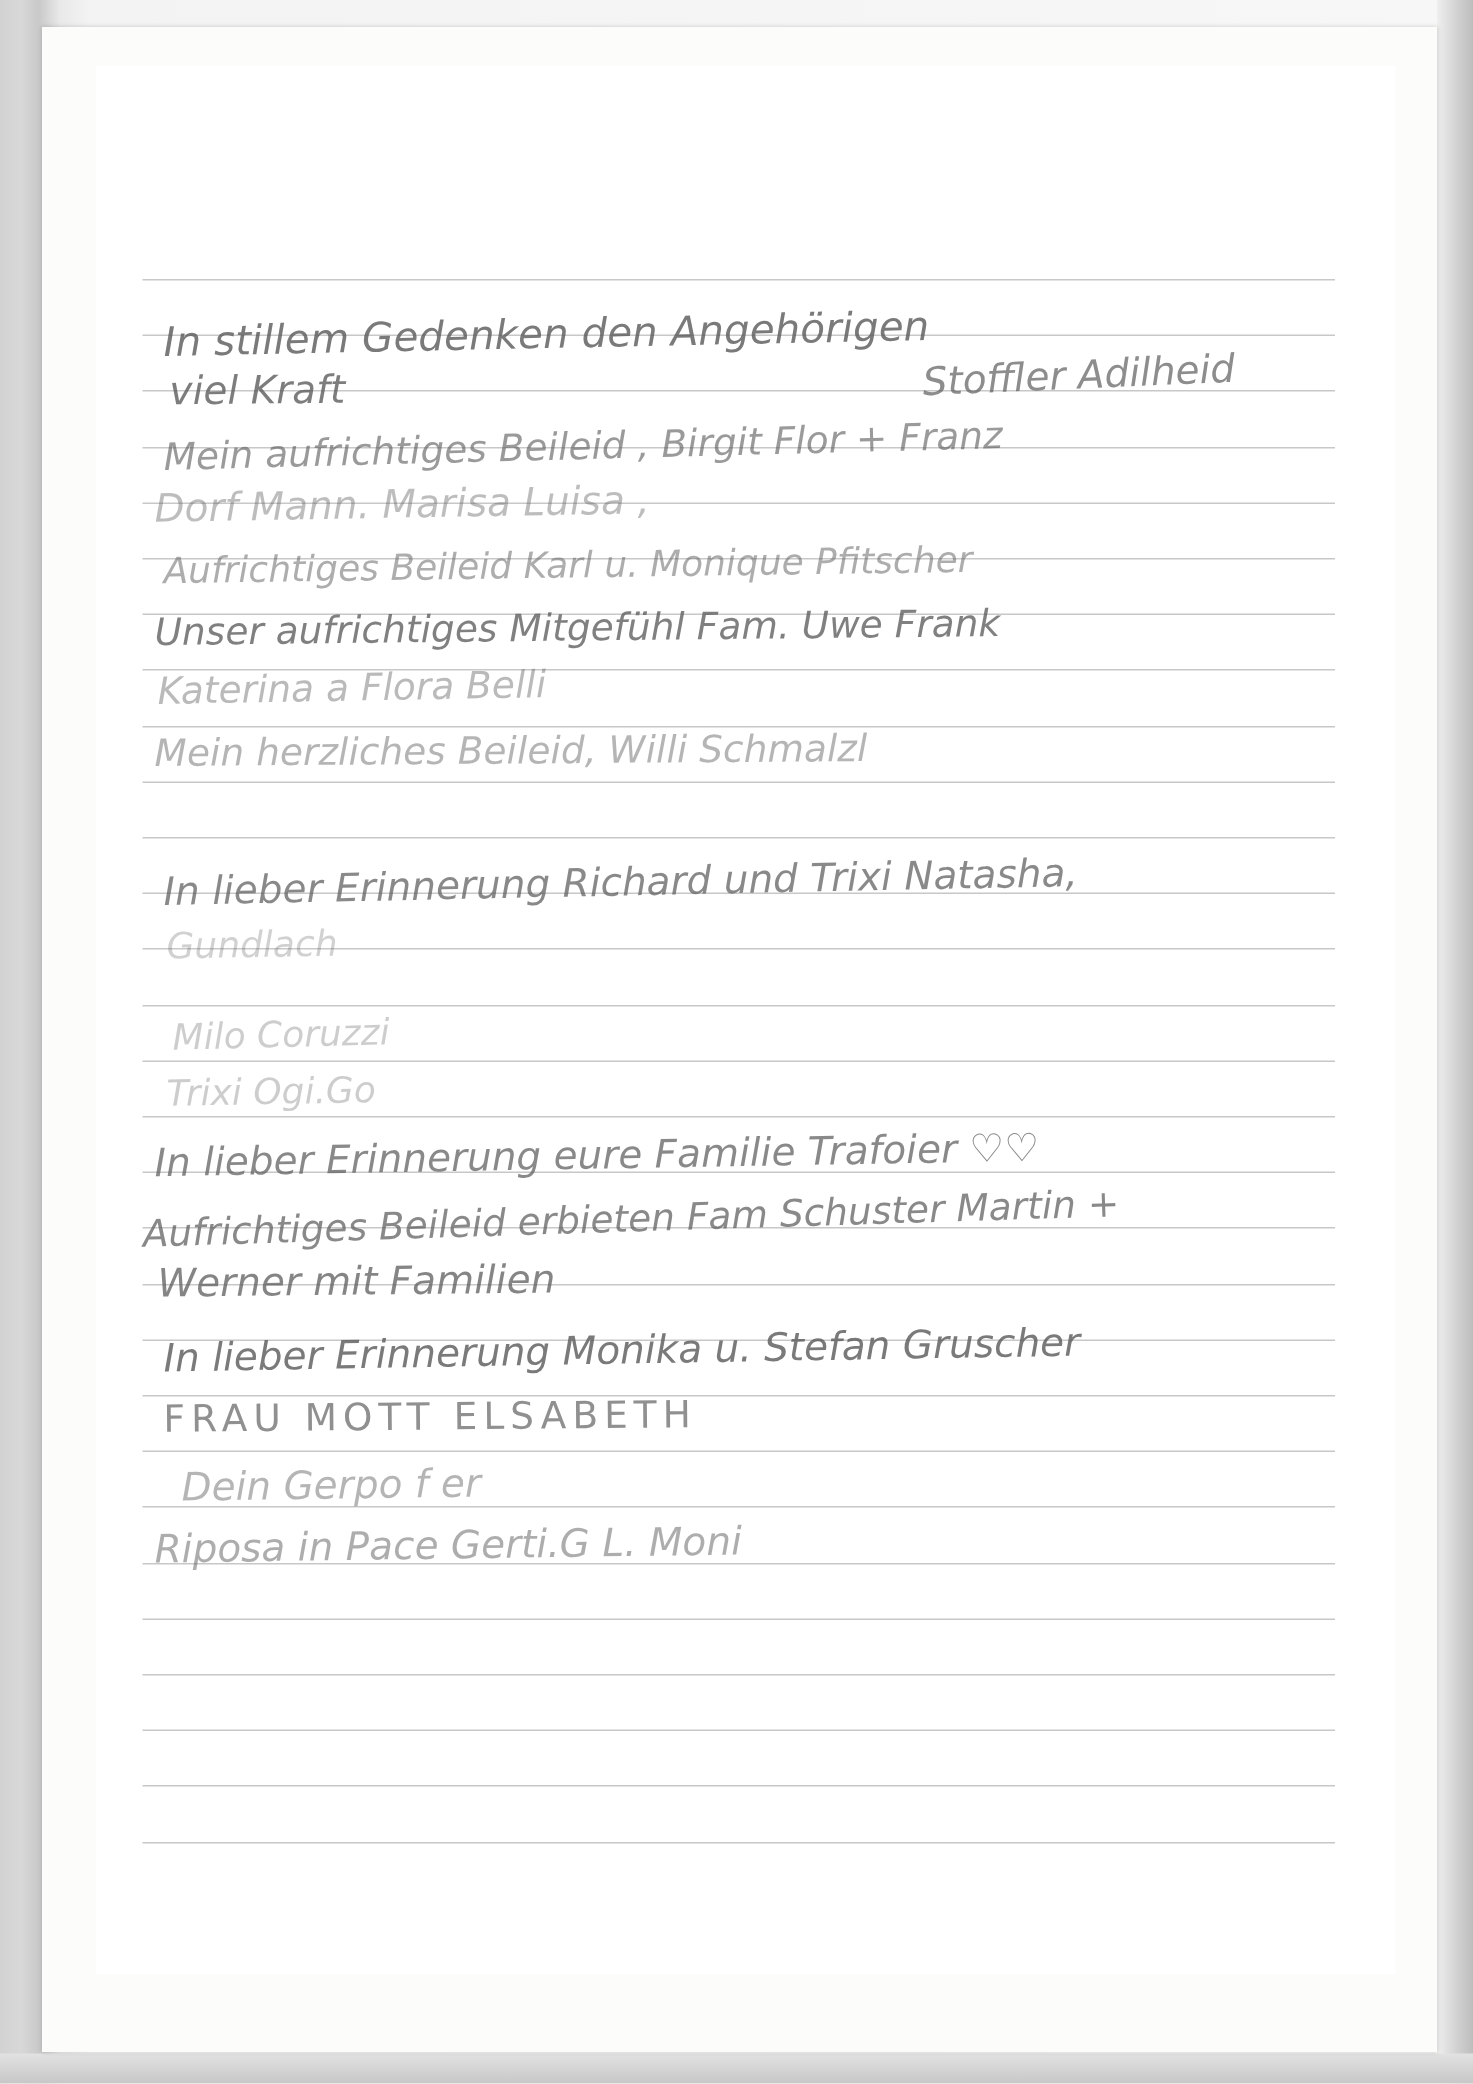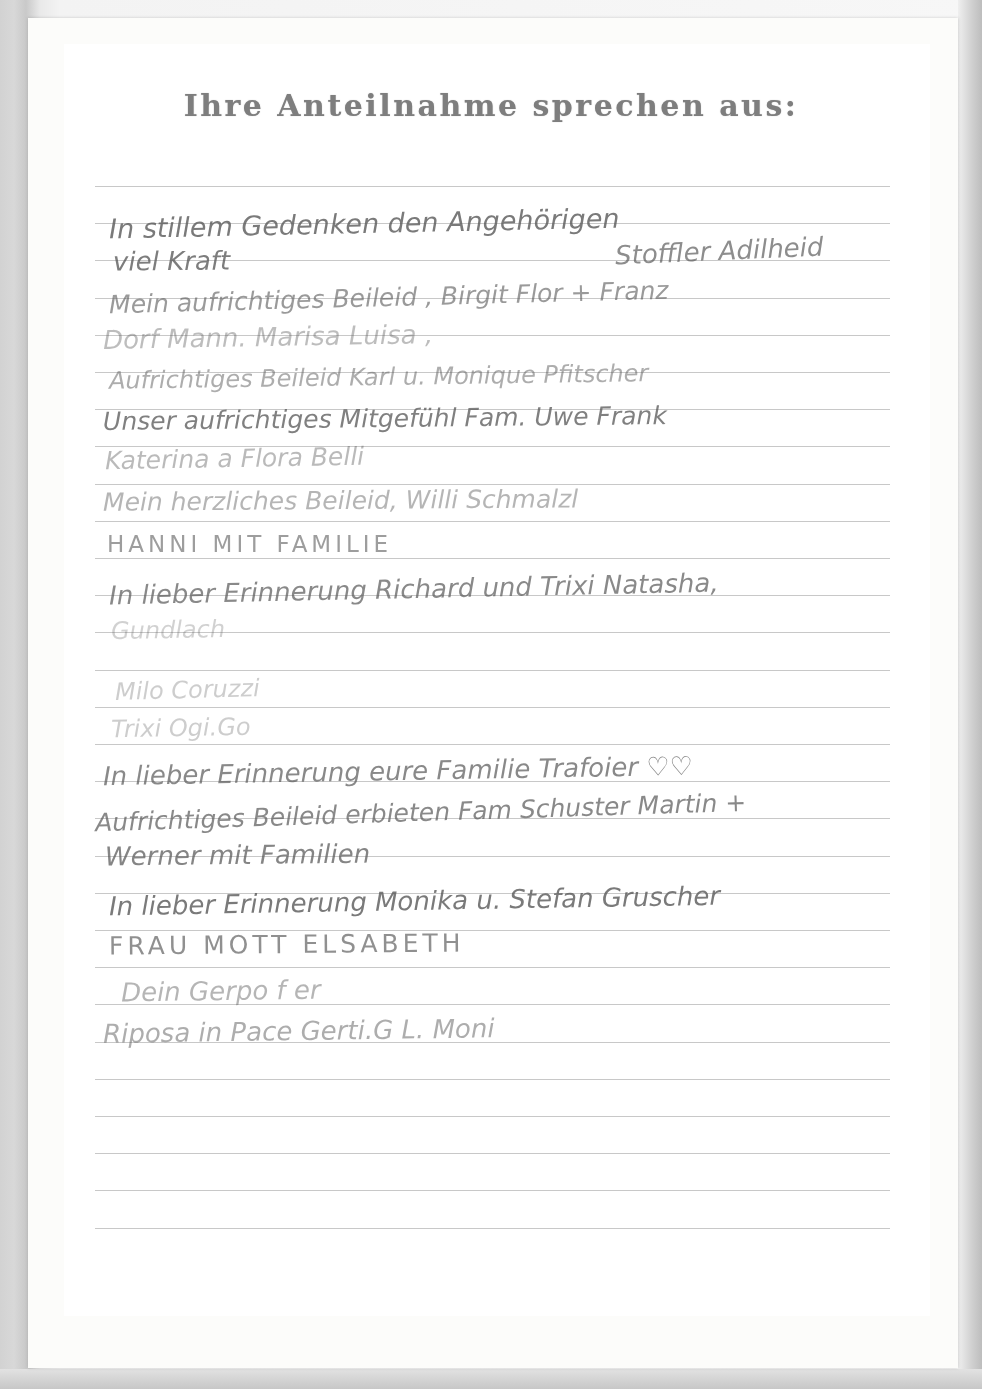--- a/index.html
+++ b/index.html
@@ -112,21 +112,20 @@
 
 <div id="page">
   <div id="scan-backdrop"></div>
   <div id="right-gutter"></div>
   <div id="bottom-gutter"></div>
 
   <div id="paper">
     <div id="paper-inner"></div>
   </div>
 
-  <div id="title">Ihre Anteilnahme sprechen aus:</div>
 
   <div id="lines">
       <div class="rule" style="top: 0px;"></div>
       <div class="rule" style="top: 37.2px;"></div>
       <div class="rule" style="top: 74.4px;"></div>
       <div class="rule" style="top: 111.6px;"></div>
       <div class="rule" style="top: 148.8px;"></div>
       <div class="rule" style="top: 186px;"></div>
       <div class="rule" style="top: 223.2px;"></div>
       <div class="rule" style="top: 260.4px;"></div>
@@ -153,21 +152,20 @@
       <div class="rule" style="top: 1041.6px;"></div>
       <div class="entry hw" style="left: 14px; top: 22px; font-size: 27px; opacity: 0.82; transform: rotate(-1.2deg);">In stillem Gedenken den Angehörigen</div>
       <div class="entry hw" style="left: 18px; top: 60px; font-size: 26px; opacity: 0.8; transform: rotate(-0.5deg);">viel Kraft</div>
       <div class="entry hw" style="left: 520px; top: 50px; font-size: 26px; opacity: 0.7; transform: rotate(-2.5deg);">Stoffler Adilheid</div>
       <div class="entry hw" style="left: 14px; top: 97px; font-size: 25px; opacity: 0.62; transform: rotate(-1.5deg);">Mein aufrichtiges Beileid , Birgit Flor + Franz</div>
       <div class="entry hw" style="left: 8px; top: 136px; font-size: 26px; opacity: 0.4; transform: rotate(-1deg);">Dorf Mann.   Marisa Luisa ,</div>
       <div class="entry hw" style="left: 14px; top: 177px; font-size: 24px; opacity: 0.5; transform: rotate(-0.8deg);">Aufrichtiges Beileid    Karl u. Monique Pfitscher</div>
       <div class="entry hw" style="left: 8px; top: 218px; font-size: 25px; opacity: 0.78; transform: rotate(-0.6deg);">Unser aufrichtiges Mitgefühl     Fam. Uwe Frank</div>
       <div class="entry hw" style="left: 10px; top: 258px; font-size: 25px; opacity: 0.42; transform: rotate(-1deg);">Katerina a Flora Belli</div>
       <div class="entry hw" style="left: 8px; top: 300px; font-size: 25px; opacity: 0.45; transform: rotate(-0.4deg);">Mein herzliches Beileid, Willi Schmalzl</div>
-      <div class="entry hw-caps" style="left: 12px; top: 345px; font-size: 23px; opacity: 0.6; transform: rotate(0deg);">HANNI MIT FAMILIE</div>
       <div class="entry hw" style="left: 14px; top: 388px; font-size: 26px; opacity: 0.72; transform: rotate(-1.2deg);">In lieber Erinnerung Richard und Trixi  Natasha,</div>
       <div class="entry hw" style="left: 16px; top: 430px; font-size: 24px; opacity: 0.28; transform: rotate(-1deg);">Gundlach</div>
       <div class="entry hw" style="left: 20px; top: 490px; font-size: 24px; opacity: 0.3; transform: rotate(-1.5deg);">Milo Coruzzi</div>
       <div class="entry hw" style="left: 16px; top: 528px; font-size: 24px; opacity: 0.3; transform: rotate(-1deg);">Trixi Ogi.Go</div>
       <div class="entry hw" style="left: 8px; top: 570px; font-size: 26px; opacity: 0.72; transform: rotate(-1deg);">In lieber Erinnerung eure Familie Trafoier ♡♡</div>
       <div class="entry hw" style="left: 0px; top: 612px; font-size: 25px; opacity: 0.72; transform: rotate(-1.8deg);">Aufrichtiges Beileid erbieten Fam Schuster Martin +</div>
       <div class="entry hw" style="left: 10px; top: 654px; font-size: 26px; opacity: 0.75; transform: rotate(-0.6deg);">Werner mit Familien</div>
       <div class="entry hw" style="left: 14px; top: 700px; font-size: 26px; opacity: 0.82; transform: rotate(-1deg);">In lieber Erinnerung Monika u. Stefan Gruscher</div>
       <div class="entry hw-caps" style="left: 14px; top: 744px; font-size: 25px; opacity: 0.68; transform: rotate(-0.5deg);">FRAU MOTT ELSABETH</div>
       <div class="entry hw" style="left: 26px; top: 790px; font-size: 26px; opacity: 0.45; transform: rotate(-0.8deg);">Dein  Gerpo f er</div>

